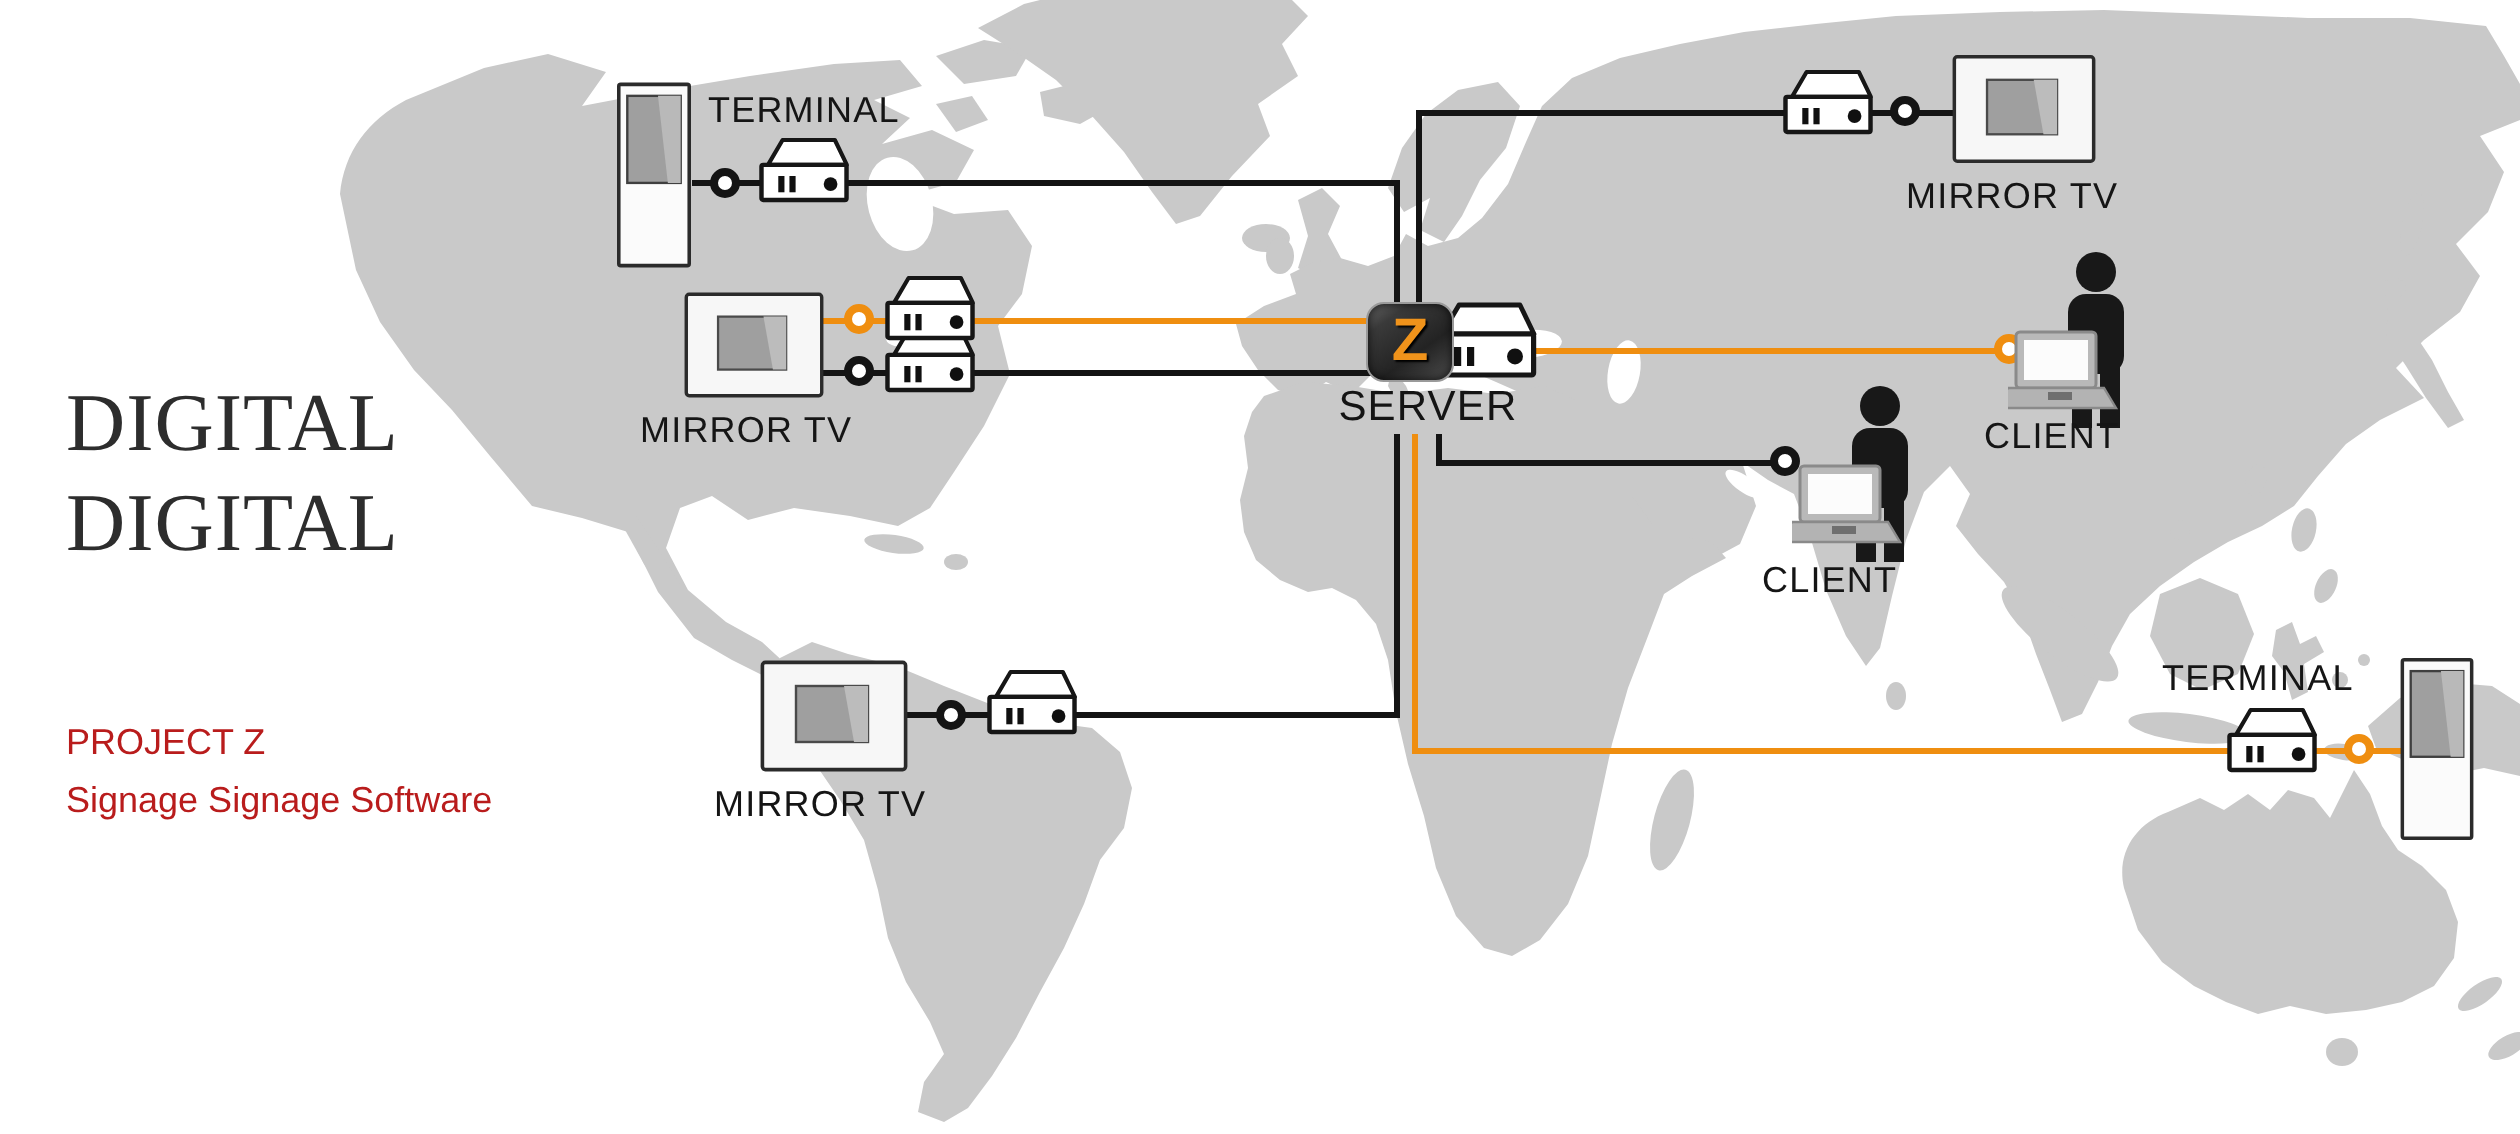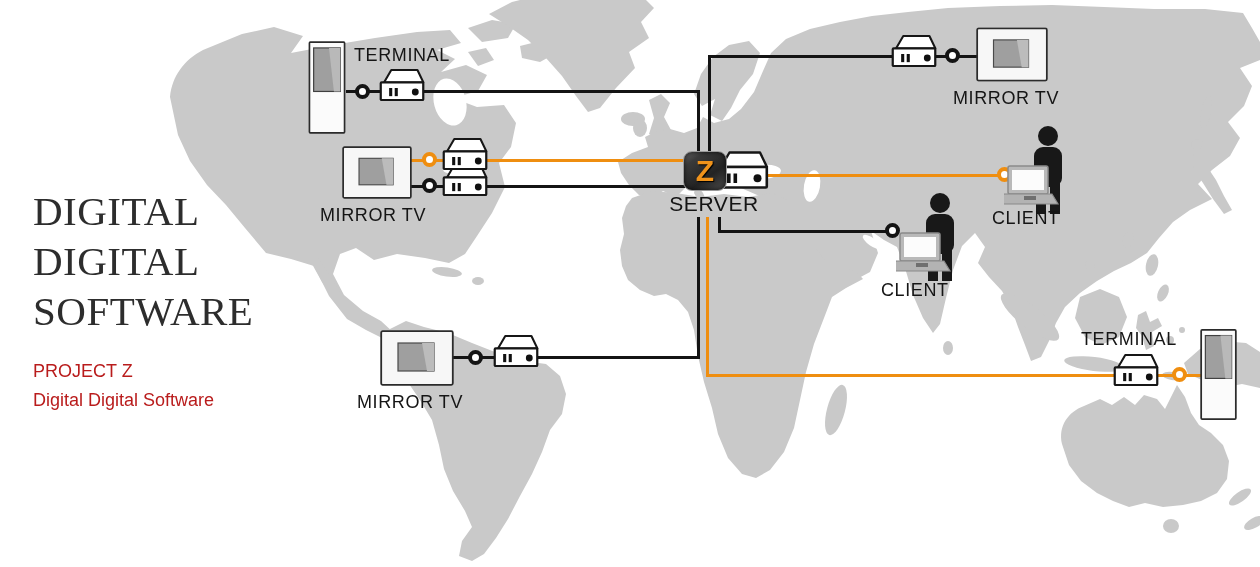--- a/index.html
+++ b/index.html
@@ -139,25 +139,24 @@
         <rect x="8" y="44" width="32" height="20" fill="#fcfcfc"></rect>
         <path d="M0,68 L48,68 L54,78 L-6,78 Z" fill="#b3b3b3" stroke="#8a8a8a" stroke-width="1.2"></path>
         <rect x="20" y="70" width="12" height="4" fill="#6f6f6f"></rect>
       </symbol>
     </defs>
   </svg>
 
   <div class="title">
     <div>DIGITAL</div>
     <div>DIGITAL</div>
-    <div>SOFTWARE</div>
   </div>
   <div class="subtitle">
     <div>PROJECT Z</div>
-    <div>Digital Digital Software</div>
+    <div>Signage Signage Software</div>
   </div>
 
   <div class="line black h" style="left:346px;top:90px;width:354px;"></div>
   <div class="line black v" style="left:697px;top:91px;height:62px;"></div>
   <div class="line black h" style="left:708px;top:55px;width:270px;"></div>
   <div class="line black v" style="left:708px;top:55px;height:98px;"></div>
   <div class="line orange h" style="left:410px;top:159px;width:278px;"></div>
   <div class="line black h" style="left:410px;top:185px;width:278px;"></div>
   <div class="line black h" style="left:452px;top:356px;width:248px;"></div>
   <div class="line black v" style="left:697px;top:217px;height:141px;"></div>

